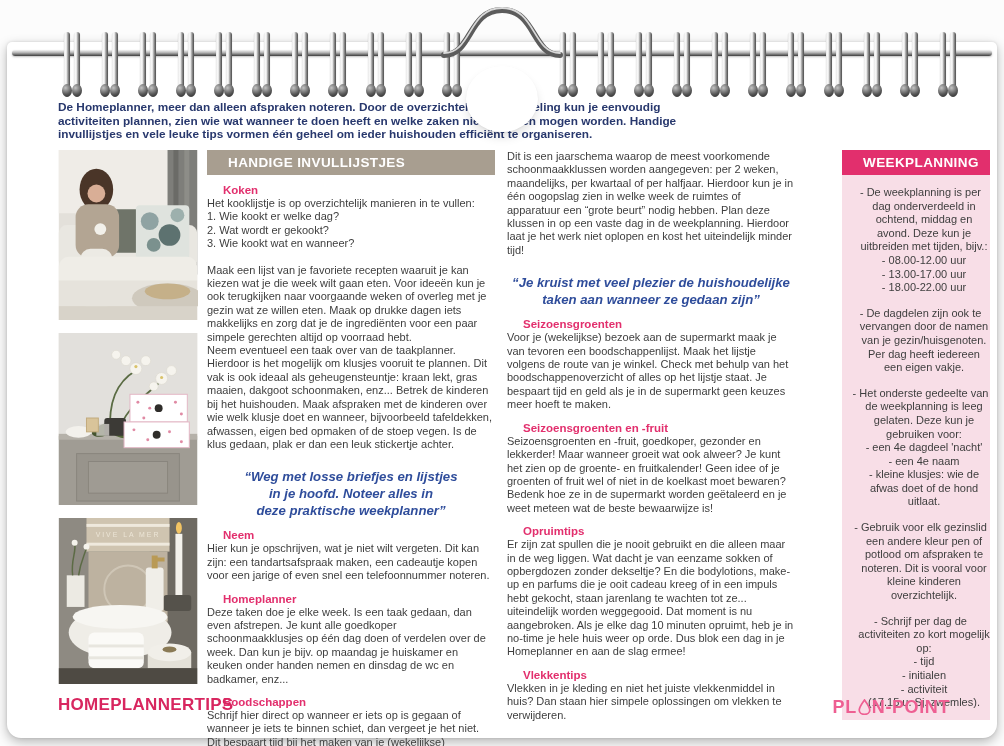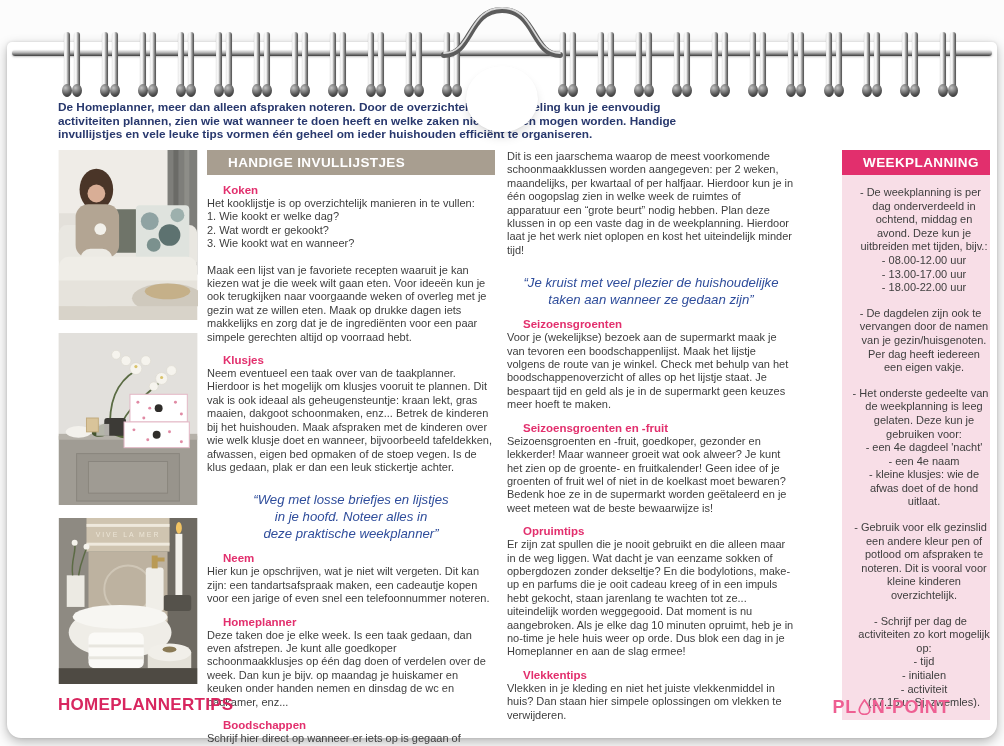--- a/index.html
+++ b/index.html
@@ -63,21 +63,21 @@
     font-size:13.5px;letter-spacing:.4px;
   }
   .col-header.taupe{background:var(--taupe);}
   .col-header.pink{background:var(--pink);}
   .sec-title{color:var(--pink);font-weight:bold;font-size:11.5px;margin:10px 16px 1px;}
   .sec-title.first{margin-top:9px;}
   .para{font-size:11px;line-height:13.4px;color:var(--body-text);margin:0;}
   .num-line{font-size:11px;line-height:13.4px;color:var(--body-text);}
   .spacer{height:13px;}
   .quote{
-    color:var(--quote-blue);font-weight:normal;font-style:italic;font-size:13.2px;
+    color:var(--quote-blue);font-weight:bold;font-style:italic;font-size:13.2px;
     line-height:17px;text-align:center;white-space:pre-line;margin:17px 0 5px;
   }
   
   .panel{background:var(--panel);padding:11px 0 10px 9px;min-height:490px;}
   .panel ul{list-style:none;margin:0;padding:0;}
   .panel li{
     white-space:pre-line;padding-left:7px;text-indent:-7px;margin-bottom:12px;
     font-size:11px;line-height:13.6px;color:var(--body-text);
   }
   .panel li:last-child{margin-bottom:0;}
@@ -301,21 +301,20 @@
 
 <div class="col col1">
   <div class="col-header taupe">HANDIGE INVULLIJSTJES</div>
   <div class="sec-title first">Koken</div>
   <div class="para">Het kooklijstje is op overzichtelijk manieren in te vullen:</div>
   <div class="num-line">1. Wie kookt er welke dag?</div>
   <div class="num-line">2. Wat wordt er gekookt?</div>
   <div class="num-line">3. Wie kookt wat en wanneer?</div>
   <div class="spacer"></div>
   <div class="para">Maak een lijst van je favoriete recepten waaruit je kan kiezen wat je die week wilt gaan eten. Voor ideeën kun je ook terugkijken naar voorgaande weken of overleg met je gezin wat ze willen eten. Maak op drukke dagen iets makkelijks en zorg dat je de ingrediënten voor een paar simpele gerechten altijd op voorraad hebt.</div>
-  <div class="sec-title">Klusjes</div>
   <div class="para">Neem eventueel een taak over van de taakplanner. Hierdoor is het mogelijk om klusjes vooruit te plannen. Dit vak is ook ideaal als geheugensteuntje: kraan lekt, gras maaien, dakgoot schoonmaken, enz... Betrek de kinderen bij het huishouden. Maak afspraken met de kinderen over wie welk klusje doet en wanneer, bijvoorbeeld tafeldekken, afwassen, eigen bed opmaken of de stoep vegen. Is de klus gedaan, plak er dan een leuk stickertje achter.</div>
   <div class="quote">“Weg met losse briefjes en lijstjes
 in je hoofd. Noteer alles in
 deze praktische weekplanner”</div>
   <div class="sec-title">Neem</div>
   <div class="para">Hier kun je opschrijven, wat je niet wilt vergeten. Dit kan zijn: een tandartsafspraak maken, een cadeautje kopen voor een jarige of even snel een telefoonnummer noteren.</div>
   <div class="sec-title">Homeplanner</div>
   <div class="para">Deze taken doe je elke week. Is een taak gedaan, dan even afstrepen. Je kunt alle goedkoper schoonmaakklusjes op één dag doen of verdelen over de week. Dan kun je bijv. op maandag je huiskamer en keuken onder handen nemen en dinsdag de wc en badkamer, enz...</div>
   <div class="sec-title">Boodschappen</div>
   <div class="para">Schrijf hier direct op wanneer er iets op is gegaan of wanneer je iets te binnen schiet, dan vergeet je het niet. Dit bespaart tijd bij het maken van je (wekelijkse) boodschappenlijst. Wil je het lijstje meenemen wanneer je boodschappen gaat doen, plak er een post-it overheen en schrijf daar je boodschappen op.</div>

